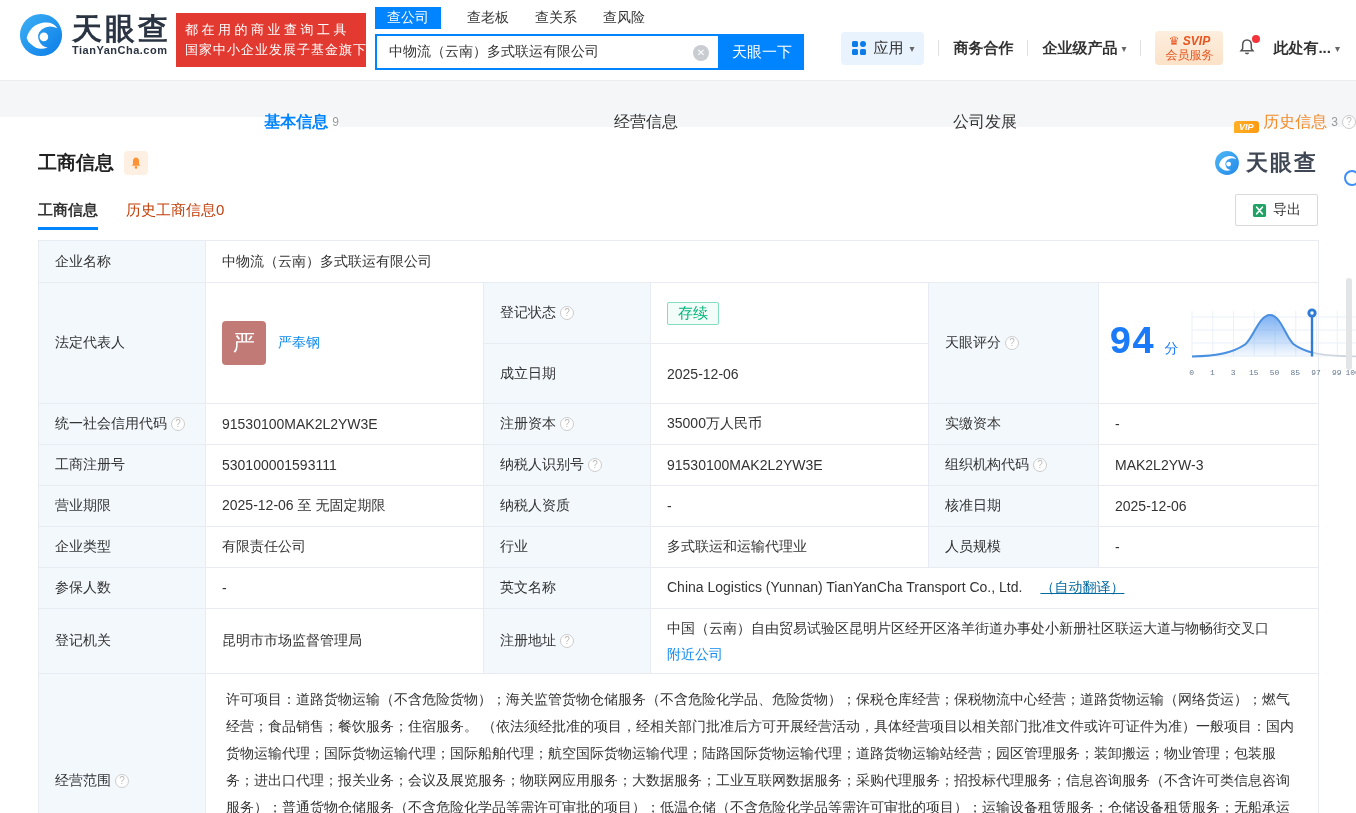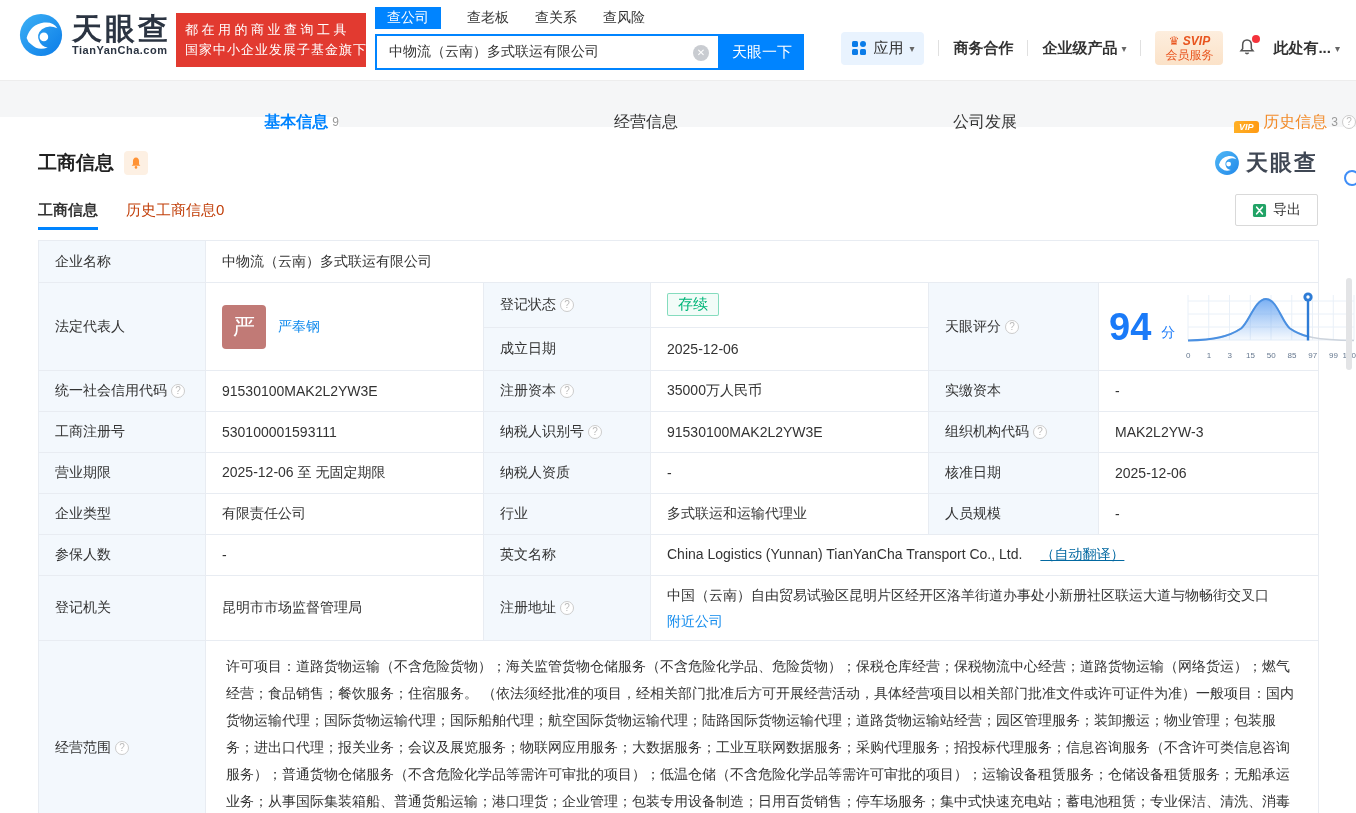--- a/index.html
+++ b/index.html
@@ -277,21 +277,21 @@
       </th>
       <td>
         <span class="status-badge">存续</span>
       </td>
       <th rowspan="2">
         <span class="lbl">
               <span>天眼评分</span>
               <span class="help-ic">?</span>
             </span>
       </th>
-      <td rowspan="2" style="padding:4px 10px;">
+      <td rowspan="2" style="padding:20px 10px;font-family:Liberation Mono, monospace;">
         <div class="score-cell">
           <span class="score-num">94</span>
           <span class="score-unit">分</span>
           <div class="curve-box">
             <svg width="172" height="56" viewBox="0 0 172 56">
               <defs>
                 <linearGradient id="fillg" x1="0" y1="0" x2="0" y2="1">
                   <stop offset="0" stop-color="#5b9df0" stop-opacity="0.8"></stop>
                   <stop offset="1" stop-color="#5b9df0" stop-opacity="0.05"></stop>
                 </linearGradient>

